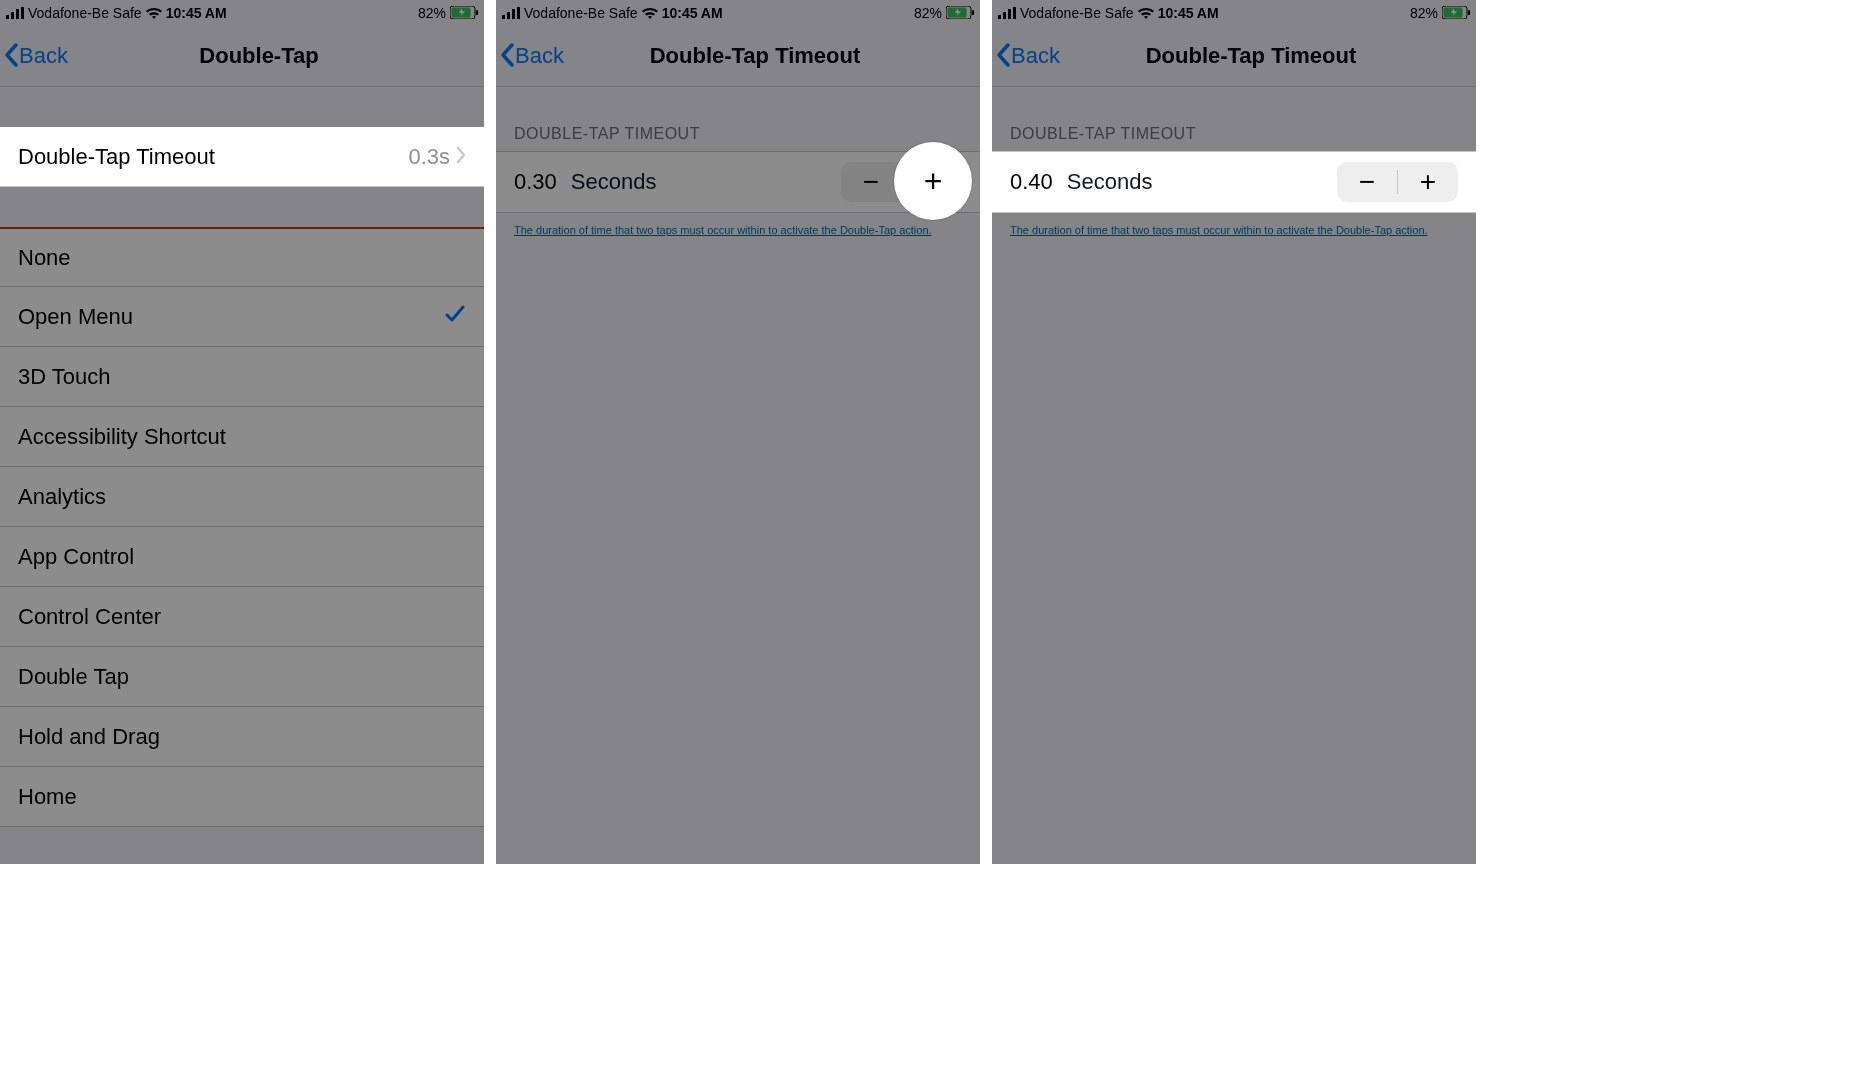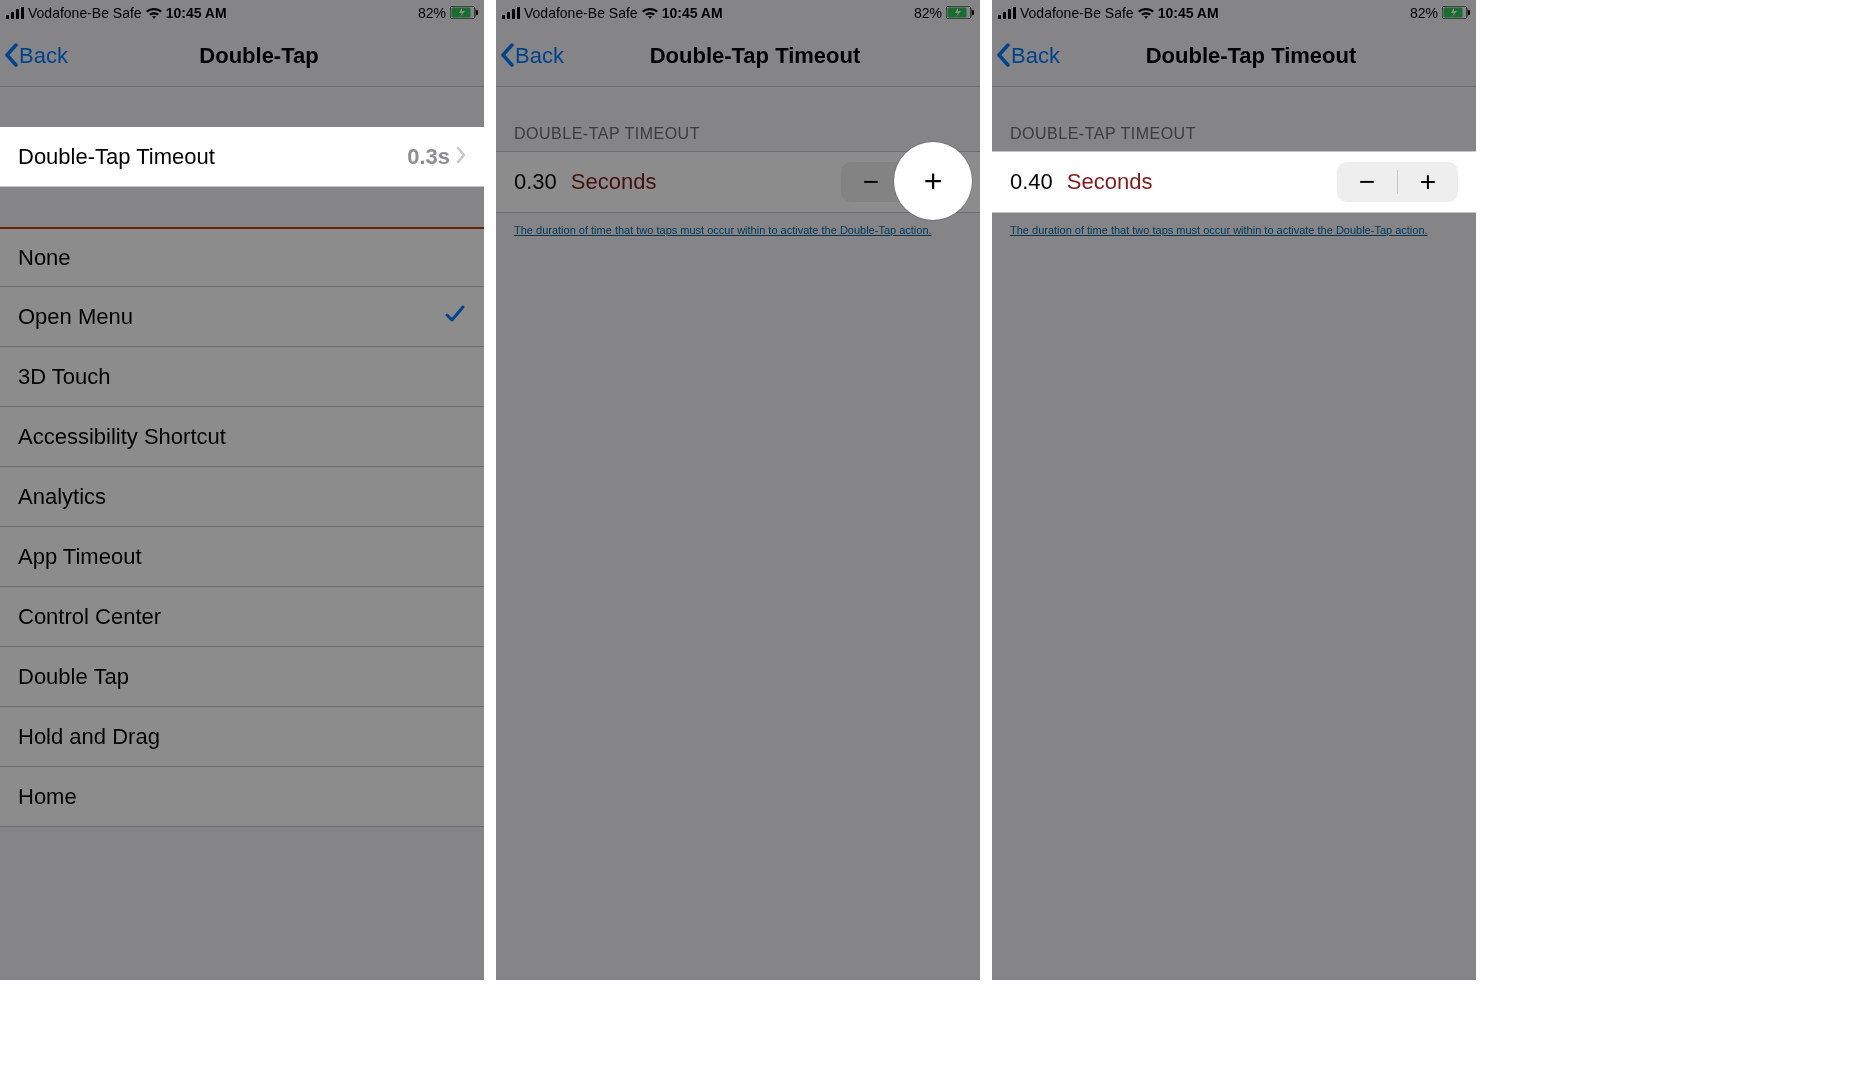--- a/index.html
+++ b/index.html
@@ -6,21 +6,21 @@
   body {
     font-family: -apple-system, "Helvetica Neue", Helvetica, Arial, sans-serif;
     background: #fff;
     display: flex;
     width: 1850px;
     height: 1078px;
   }
   .phone {
     position: relative;
     width: 484px;
-    height: 980px;
+    height: 864px;
     background: #f2f2f7;
     margin-right: 12px;
     overflow: hidden;
   }
   .phone:last-child { margin-right: 0; }
 
   
   .dim::after {
     content: "";
     position: absolute;
@@ -92,38 +92,38 @@
     display: flex;
     align-items: center;
     padding: 0 18px;
     height: 60px;
     font-size: 22px;
     color: #000;
     border-bottom: 1px solid #c6c6c8;
   }
   .cell:first-of-type { border-top: 1px solid #c6c6c8; }
   .cell .label { flex: 1; }
-  .cell .detail { color: #8e8e93; font-size: 22px; margin-right: 6px; font-weight: bold; }
+  .cell .detail { color: #8e8e93; font-size: 22px; margin-right: 6px; }
   .cell .chevron { color: #c7c7cc; }
   .cell .check { color: #007aff; }
 
   .cell.highlight { position: relative; z-index: 20; }
 
   
   .stepper-cell {
     background: #fff;
     display: flex;
     align-items: center;
     padding: 16px 18px;
     height: 62px;
     border-top: 1px solid #c6c6c8;
     border-bottom: 1px solid #c6c6c8;
   }
   .stepper-cell .value { font-size: 22px; color: #000; margin-right: 14px; }
-  .stepper-cell .unit { font-size: 22px; color: #7f1d1d; flex: 1; }
+  .stepper-cell .unit { font-size: 22px; color: #0f172a; flex: 1; }
   .stepper {
     display: flex;
     background: #eeeeef;
     border-radius: 10px;
     height: 40px;
     overflow: hidden;
   }
   .stepper button {
     width: 60px;
     border: none;
@@ -238,21 +238,21 @@
         <div class="cell">
           <span class="label">3D Touch</span>
         </div>
         <div class="cell">
           <span class="label">Accessibility Shortcut</span>
         </div>
         <div class="cell">
           <span class="label">Analytics</span>
         </div>
         <div class="cell">
-          <span class="label">App Timeout</span>
+          <span class="label">App Control</span>
         </div>
         <div class="cell">
           <span class="label">Control Center</span>
         </div>
         <div class="cell">
           <span class="label">Double Tap</span>
         </div>
         <div class="cell">
           <span class="label">Hold and Drag</span>
         </div>

